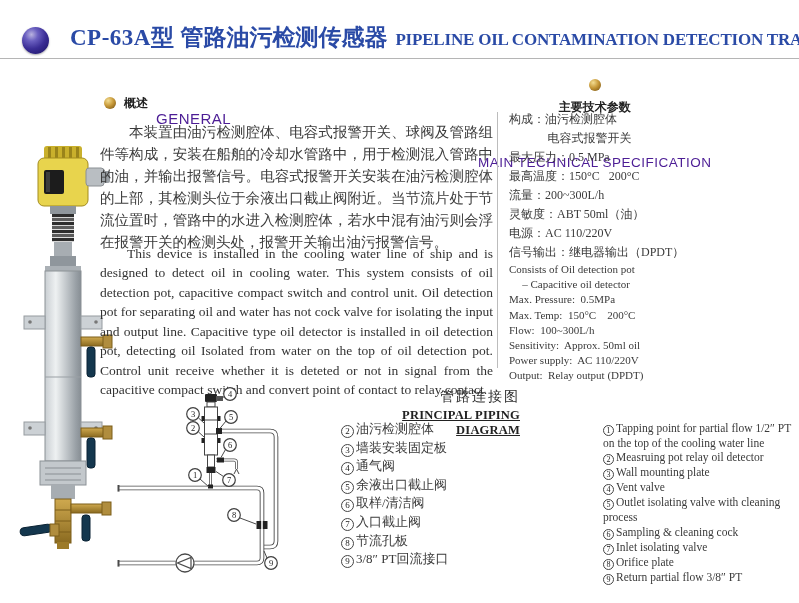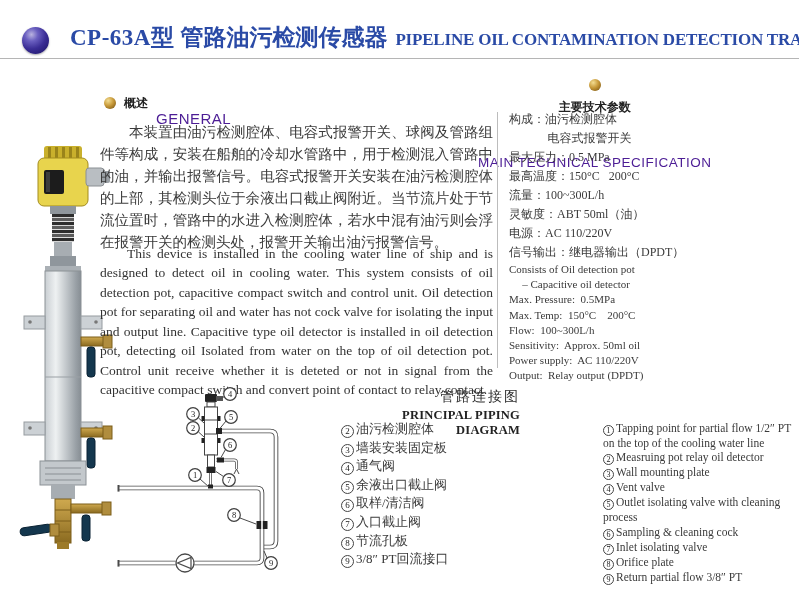--- a/index.html
+++ b/index.html
@@ -40,21 +40,21 @@
   .spec-block{position:absolute;left:509px;top:110px;width:285px;}
   ul.plain{list-style:none;margin:0;padding:0;}
   .spec-zh li{font-size:12px;line-height:19px;white-space:pre-wrap;}
   .spec-en li{font-size:11px;line-height:15.2px;white-space:pre-wrap;}
   .spec-en{margin-top:6px;}
   .spec-zh li.indent{padding-left:3.2em;}
   .spec-en li.indent{padding-left:1.2em;}
   
   .diagram-titles{position:absolute;left:345px;top:388px;width:175px;text-align:right;}
   .diagram-title-zh{font-size:14px;color:#2e2e2e;letter-spacing:2px;}
-  .diagram-title-en{font-size:12.5px;font-weight:bold;color:#222;margin-top:2px;letter-spacing:.2px;}
+  .diagram-title-en{font-size:12.5px;font-weight:bold;color:#222;margin-top:2px;letter-spacing:.2px;text-decoration:underline;}
   .list-zh{position:absolute;left:341px;top:420px;width:262px;}
   .list-zh li{font-size:13px;line-height:18.6px;}
   .list-en{position:absolute;left:603px;top:421px;width:196px;}
   .list-en li{font-size:11.5px;line-height:14.4px;}
   .cnum{
     display:inline-flex;justify-content:center;align-items:center;
     border:1px solid #444;border-radius:50%;color:#222;background:#fff;
     margin-right:2px;vertical-align:-1px;box-sizing:border-box;
   }
   .list-zh .cnum{width:13px;height:13px;font-size:9px;line-height:11px;}
@@ -179,21 +179,21 @@
     <span class="sec-zh">主要技术参数</span>
     <span class="sec-en">MAIN TECHNICAL SPECIFICATION</span>
   </div>
   <div class="spec-vline"></div>
   <div class="spec-block">
     <ul class="plain spec-zh">
       <li>构成：油污检测腔体</li>
       <li class="indent">电容式报警开关</li>
       <li>最大压力：0.5 MPa</li>
       <li>最高温度：150°C   200°C</li>
-      <li>流量：100~300L/h</li>
+      <li>流量：200~300L/h</li>
       <li>灵敏度：ABT 50ml（油）</li>
       <li>电源：AC 110/220V</li>
       <li>信号输出：继电器输出（DPDT）</li>
     </ul>
     <ul class="plain spec-en">
       <li>Consists of Oil detection pot</li>
       <li class="indent">– Capacitive oil detector</li>
       <li>Max. Pressure:  0.5MPa</li>
       <li>Max. Temp:  150°C    200°C</li>
       <li>Flow:  100~300L/h</li>

